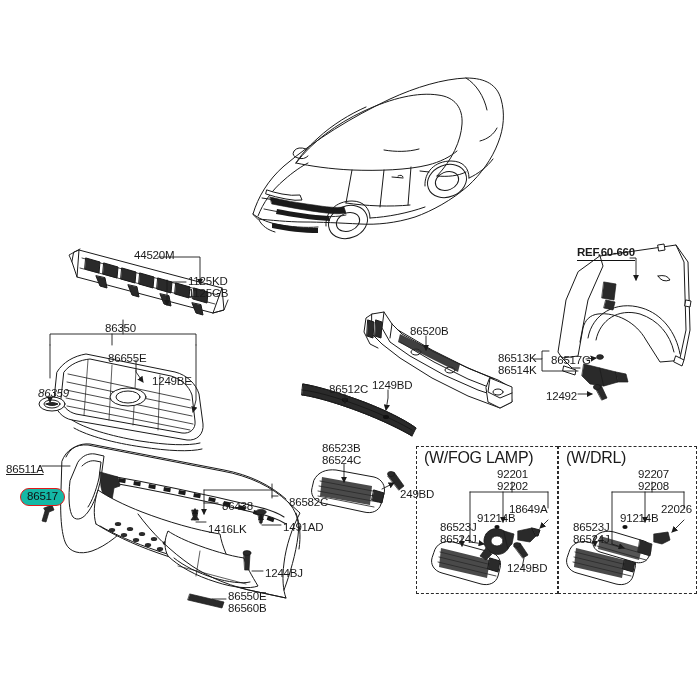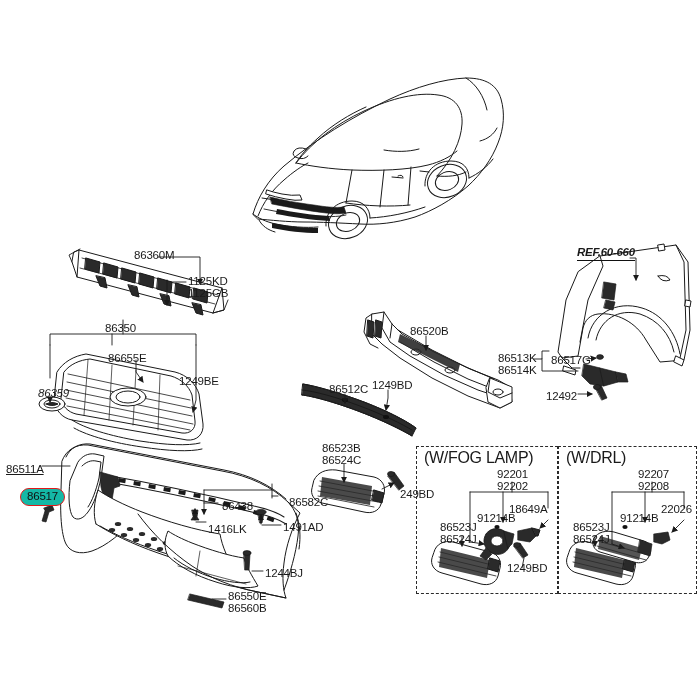--- a/index.html
+++ b/index.html
@@ -43,21 +43,20 @@
     padding: 1px 6px 2px 6px;
     background: #14b8a6;
     color: #111;
   }
   .lbl.ref {
     font-weight: bold;
     font-size: 11.5px;
     border-bottom: 1.6px solid #111;
     padding-bottom: 1px;
     letter-spacing: -0.3px;
-    font-style: italic;
   }
   .lbl.boxtitle {
     font-size: 16px;
     letter-spacing: -0.3px;
   }
   .optbox {
     position: absolute;
     border: 1.5px dashed #2a2a2a;
     background: transparent;
   }
@@ -502,26 +501,26 @@
         <path d="M595 536 L595 546" marker-end="url(#ar)"></path>
       </g>
 
       <g stroke="#e01a1a" stroke-width="1.2" fill="none">
         <path d="M48 502 L58 492"></path>
       </g>
     </g>
   </svg>
 
   <div>
-    <div class="lbl" style="left:134px;top:249px;">86360M</div>
+    <div class="lbl" style="left:134px;top:249px;">44520M</div>
     <div class="lbl two" style="left:188px;top:275px;">1125KD
 1125GB</div>
     <div class="lbl" style="left:105px;top:322px;">86350</div>
     <div class="lbl" style="left:108px;top:352px;">86655E</div>
-    <div class="lbl" style="left:152px;top:375px;margin-left:27px;">1249BE</div>
+    <div class="lbl" style="left:152px;top:375px;">1249BE</div>
     <div class="lbl" style="left:38px;top:387px;font-style:italic;">86359</div>
     <div class="lbl" style="left:6px;top:463px;text-decoration:underline;">86511A</div>
     <div class="lbl hl" style="left:20px;top:488px;">86517</div>
     <div class="lbl" style="left:222px;top:500px;">86438</div>
     <div class="lbl" style="left:277px;top:496px;padding-left:12px;">86582C</div>
     <div class="lbl" style="left:208px;top:523px;">1416LK</div>
     <div class="lbl" style="left:283px;top:521px;">1491AD</div>
     <div class="lbl" style="left:265px;top:567px;">1244BJ</div>
     <div class="lbl two" style="left:228px;top:590px;">86550E
 86560B</div>

